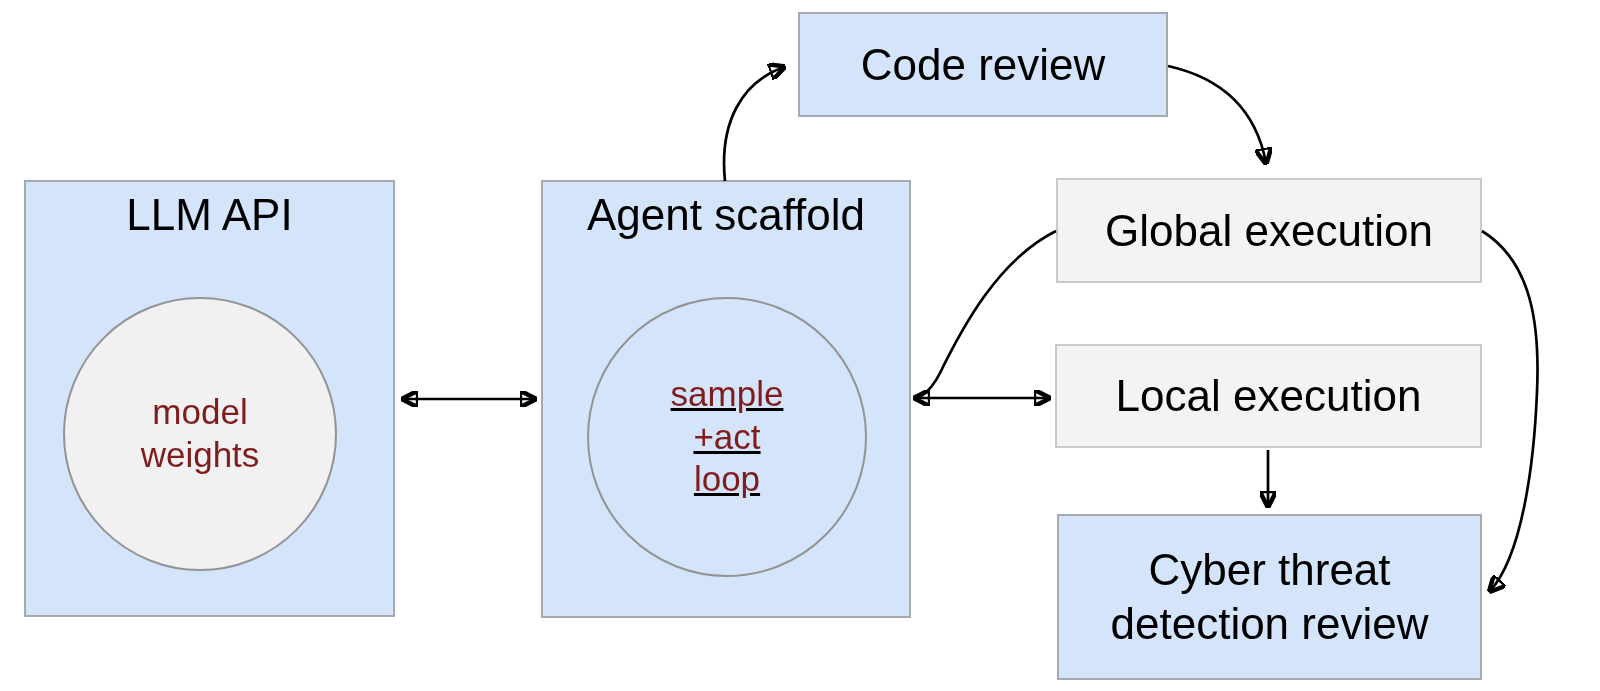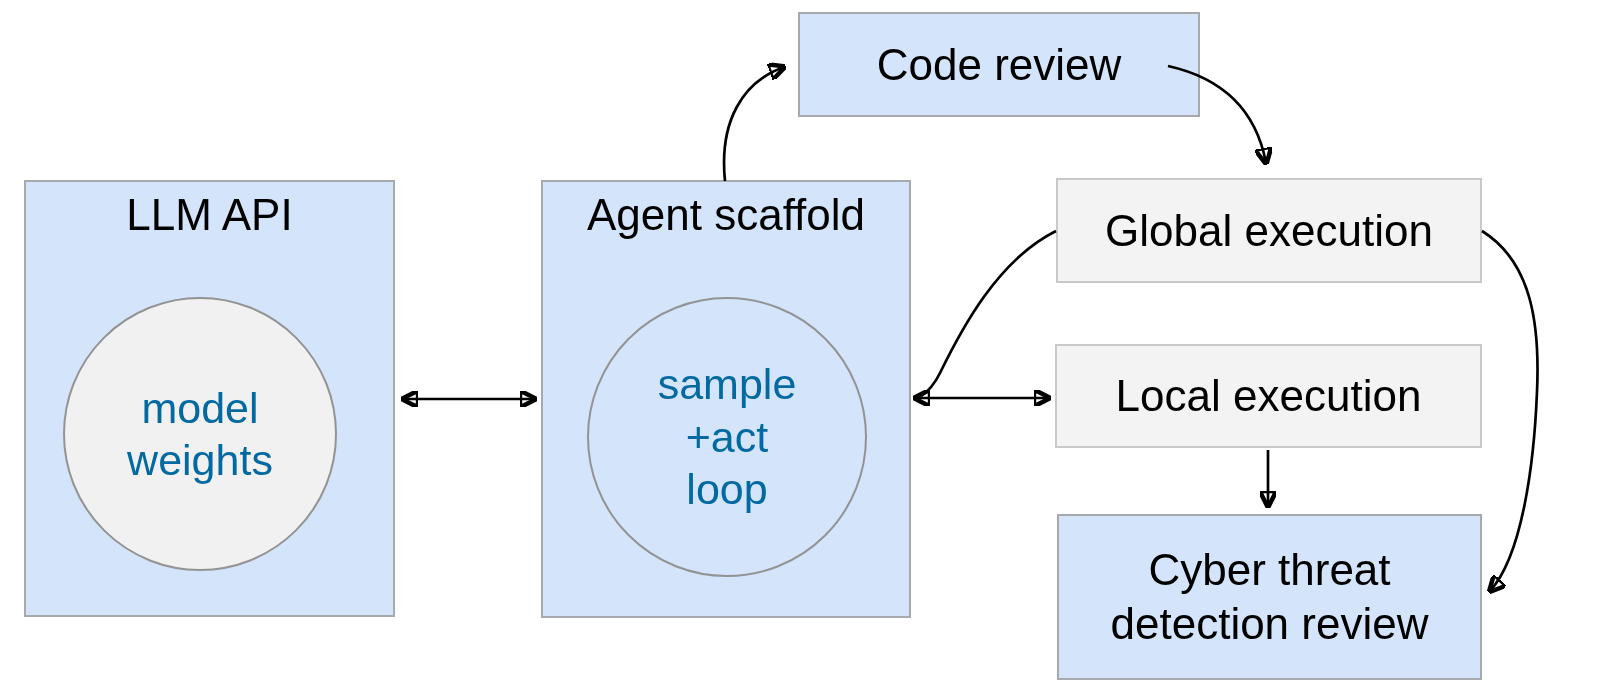--- a/index.html
+++ b/index.html
@@ -33,32 +33,32 @@
     position: absolute;
     box-sizing: border-box;
     border-radius: 50%;
     border: 2px solid #939393;
     display: flex;
     align-items: center;
     justify-content: center;
     text-align: center;
   }
   .circle .label {
-    font-size: 43px;
-    color: #0369a1;
+    font-size: 35px;
+    color: #7f1d1d;
     line-height: 1.22;
     white-space: pre-line;
   }
   .circle.filled { background: #f1f1f1; }
-  .circle.hollow { background: transparent; }
+  .circle.hollow { background: transparent; text-decoration: underline; }
 
   
   #node-llm-api          { left: 24px;   top: 180px; width: 371px; height: 437px; }
   #node-agent-scaffold   { left: 541px;  top: 180px; width: 370px; height: 438px; justify-content: center; }
-  #node-code-review      { left: 798px;  top: 12px;  width: 402px; height: 105px; }
+  #node-code-review      { left: 798px;  top: 12px;  width: 370px; height: 105px; }
   #node-global-execution { left: 1056px; top: 178px; width: 426px; height: 105px; }
   #node-local-execution  { left: 1055px; top: 344px; width: 427px; height: 104px; }
   #node-cyber-threat     { left: 1057px; top: 514px; width: 425px; height: 166px; }
   #circle-model-weights  { left: 63px;  top: 297px; width: 274px; height: 274px; }
   #circle-sample-act     { left: 587px; top: 297px; width: 280px; height: 280px; }
 
   svg.edges { position: absolute; left: 0; top: 0; pointer-events: none; }
   svg.edges path { fill: none; stroke: #000000; stroke-width: 2.7px; }
 </style>
 </head>

